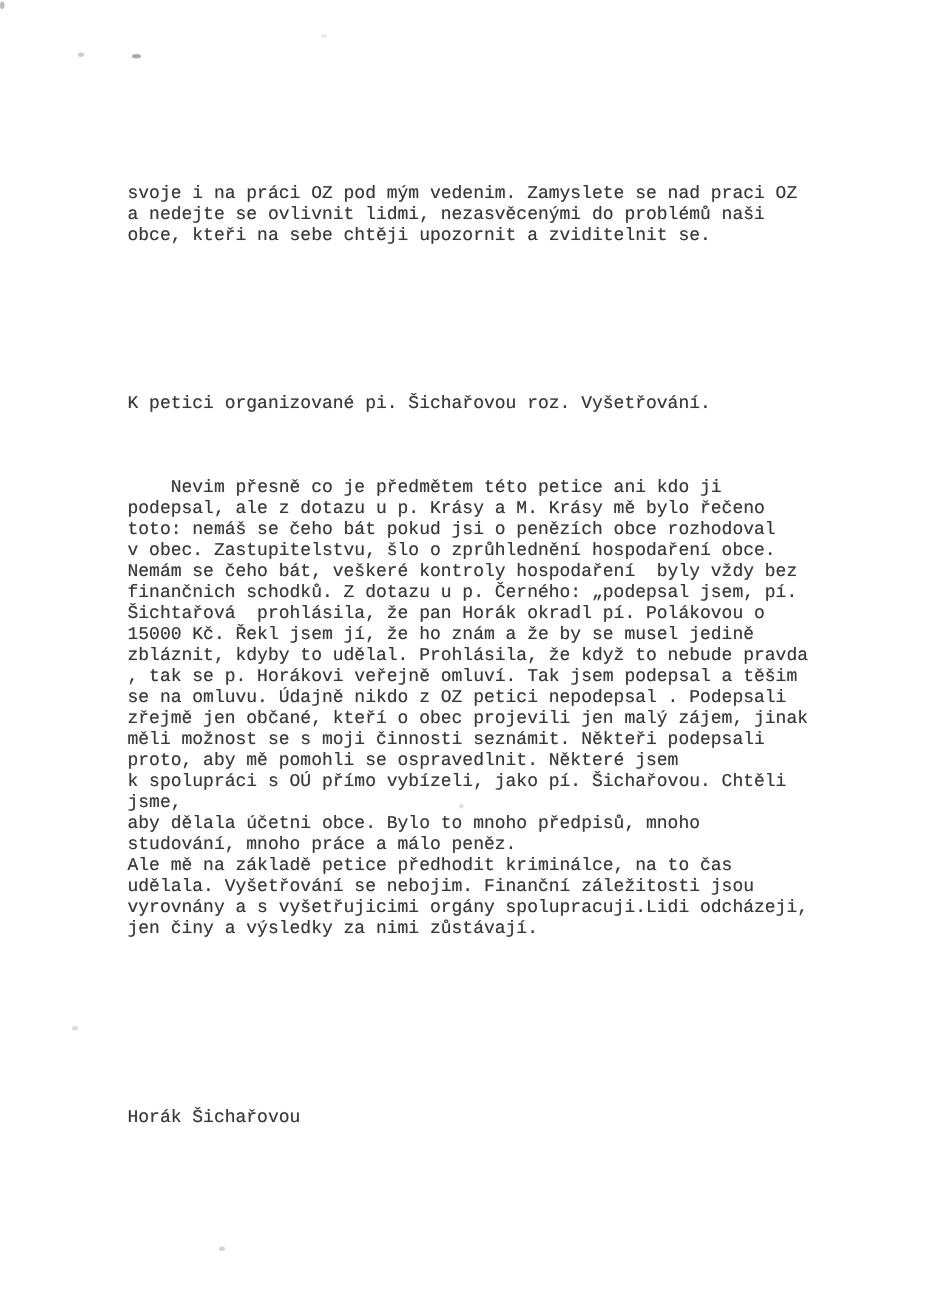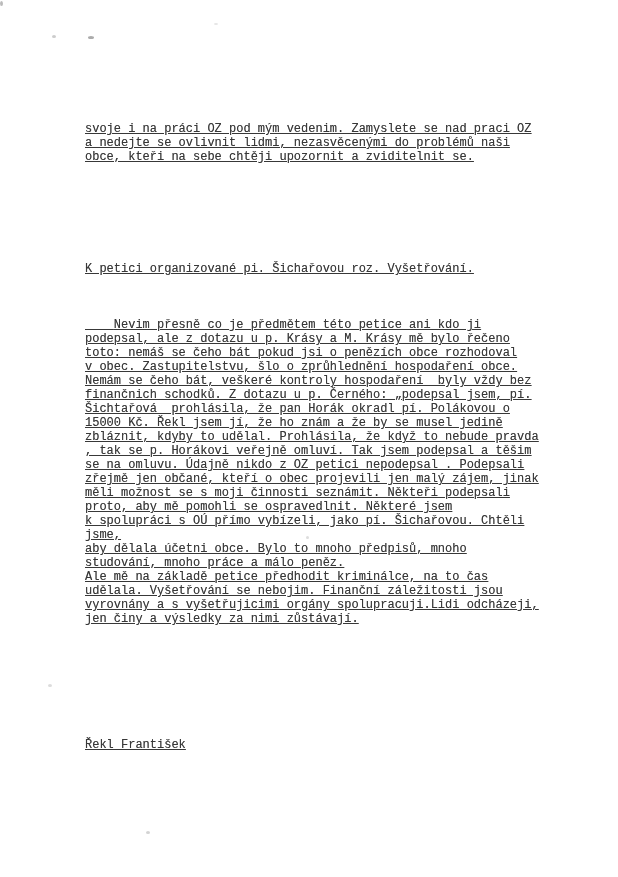--- a/index.html
+++ b/index.html
@@ -20,21 +20,21 @@
     left: 85px;
     top: 94px;
     width: 470px;
     font-size: 12px;
     line-height: 14px;
     color: #383838;
     letter-spacing: 0px;
     white-space: pre-wrap;
     text-shadow: 0 0 0.5px rgba(56,56,56,0.55);
   }
-  .block { white-space: pre-wrap; text-decoration: underline; }
+  .block { white-space: pre-wrap; }
   .blank-line { height: 14px; }
   .signature-gap { height: 28px; }
   .speck {
     position: absolute;
     border-radius: 50%;
   }
   .s1 { left: 0px;   top: 1px;   width: 3px; height: 5px; background:#777; opacity:.5; }
   .s2 { left: 52px;  top: 35px;  width: 4px; height: 3px; background:#aaa; opacity:.6; }
   .s3 { left: 88px;  top: 36px;  width: 6px; height: 3px; background:#888; opacity:.7; }
   .s4 { left: 214px; top: 23px;  width: 4px; height: 2px; background:#ccc; opacity:.5; }
@@ -82,16 +82,16 @@
 jsme,
 aby dělala účetni obce. Bylo to mnoho předpisů, mnoho
 studování, mnoho práce a málo peněz.
 Ale mě na základě petice předhodit kriminálce, na to čas
 udělala. Vyšetřování se nebojim. Finanční záležitosti jsou
 vyrovnány a s vyšetřujicimi orgány spolupracuji.Lidi odcházeji,
 jen činy a výsledky za nimi zůstávají.</div>
 
     <div class="signature-gap"></div>
 
-    <div class="block">Řekl František</div>
+    <div class="block">Horák Šichařovou</div>
   </div>
 
 </div>
 
 </body></html>

